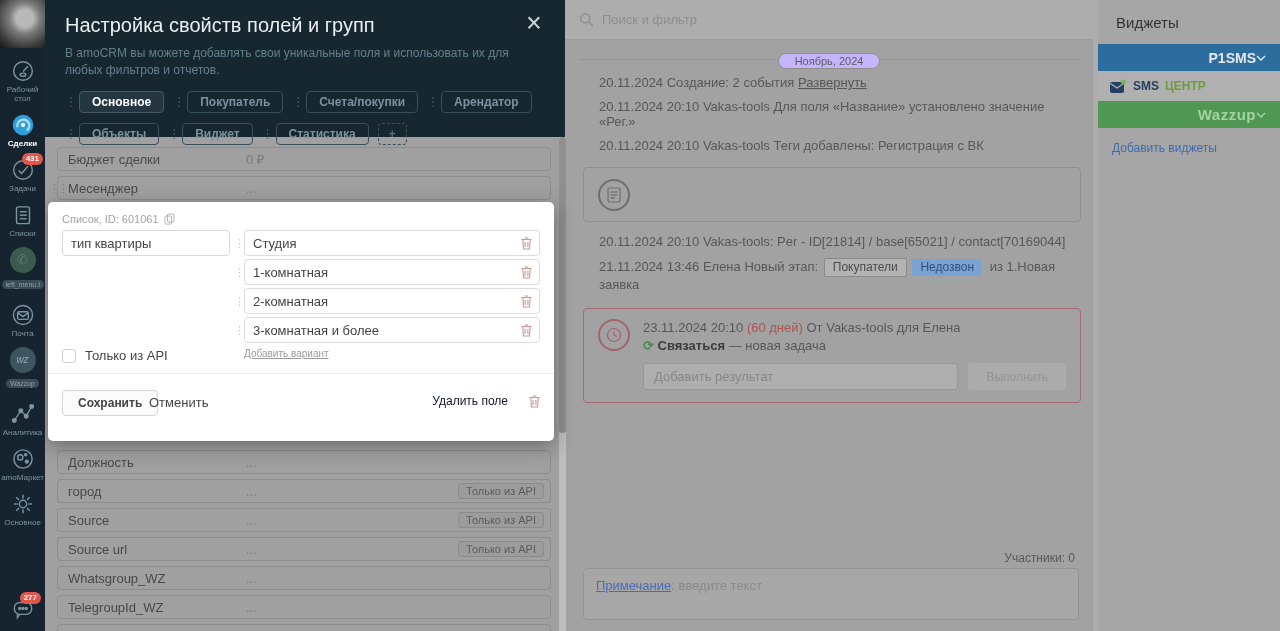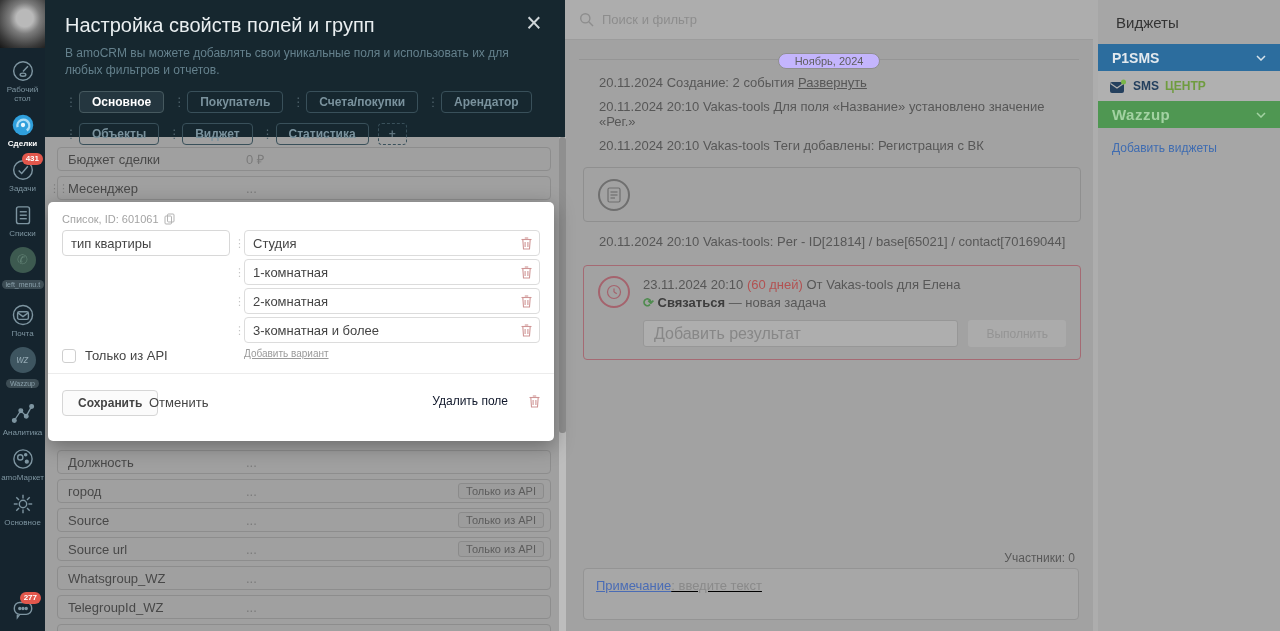--- a/index.html
+++ b/index.html
@@ -112,36 +112,36 @@
       font-size:12px; line-height:17px; margin-right:4px; }
   .task-card { position:relative; margin:16px 0 0 4px; width:498px; border:1px solid #a56a73;
       border-radius:4px; padding:10px 14px 12px 14px; display:flex; gap:13px; }
   .task-ic { border-color:#a5636d; }
   .task-body { flex:1; font-size:13px; color:#575757; line-height:18px; }
   .overdue { color:#b25252; }
   .task-action { font-weight:bold; color:#3d3d3d; }
   .refresh-ic { color:#4e8b4e; font-weight:bold; }
   .task-input-row { display:flex; margin-top:8px; gap:10px; }
   .task-input { flex:1; height:27px; background:#aeaeae; border:1px solid #979797; border-radius:3px;
-      font-size:16px; color:#5c5c5c; padding:0 10px; outline:none; font-family:"Liberation Sans", sans-serif; }
+      font-size:13px; color:#5c5c5c; padding:0 10px; outline:none; font-family:"Liberation Sans", sans-serif; }
   .task-input::placeholder { color:#878787; }
   .btn-done { height:27px; padding:0 18px; background:#ababab; border:none; border-radius:3px;
       font-size:12px; color:#949494; cursor:pointer; font-family:"Liberation Sans", sans-serif; }
   .participants { position:absolute; right:18px; top:551px; font-size:12px; color:#585858; }
   .note-box { position:absolute; left:18px; top:568px; width:496px; height:52px; border:1px solid #949494;
-      border-radius:4px; background:#a7a7a7; padding:9px 12px; font-size:13px; cursor:text;text-decoration:underline; }
+      border-radius:4px; background:#a7a7a7; padding:9px 12px; font-size:13px; cursor:text; }
   .note-link { color:#4a6cb5; text-decoration:underline; cursor:pointer; }
   .note-ph { color:#8a8a8a; }
 
   .right-gap { position:absolute; left:1093px; top:0; width:5px; height:631px; background:#adadad; }
 
   
   .widgets { position:absolute; left:1098px; top:0; width:182px; height:631px; background:#a6a6a6; }
   .w-head { padding:14px 18px 13px 18px; font-size:15px; color:#343434; }
-  .w-bar { height:27px; display:flex; align-items:center; justify-content:space-between;
+  .w-bar { height:27px; display:flex; align-items:center; justify-content:flex-end;
       padding:0 14px; cursor:pointer; }
   .w-p1sms { background:#2c6d9e; color:#e3e9ee; font-size:14px; font-weight:bold; }
   .w-smsc { height:30px; background:#b0b0b0; display:flex; align-items:center; gap:6px; padding:0 12px;
       cursor:pointer; }
   .smsc-t1 { color:#24405e; font-weight:bold; font-size:12px; }
   .smsc-t2 { color:#6f9c3f; font-weight:bold; font-size:12px; }
   .w-wazzup { background:#4f9752; color:#a3d2a2; font-size:15px; font-weight:bold; letter-spacing:.5px; }
   .w-add { padding:13px 14px; font-size:12px; color:#3f6cb1; cursor:pointer; }
 </style>
 </head>
@@ -463,20 +463,28 @@
             <line x1="3.5" y1="5" x2="10.5" y2="5"></line>
               <line x1="3.5" y1="8" x2="10.5" y2="8"></line>
               <line x1="3.5" y1="11" x2="8" y2="11"></line>
           </svg>
         </div>
       </div>
 
       <div class="ev">
         <span>20.11.2024 20:10</span>
         <span>Vakas-tools: Per - ID[21814] / base[65021] / contact[70169044]</span>
+      </div>
+      <div class="ev">
+        <span>21.11.2024 13:46</span>
+        <span>Елена</span>
+        <span>Новый этап:</span>
+        <span class="tag-plain">Покупатели</span>
+        <span class="tag-blue">Недозвон</span>
+        <span>из 1.Новая заявка</span>
       </div>
 
       <div class="task-card">
         <div class="circ-ic task-ic">
           <svg width="16" height="16" viewBox="0 0 16 16" fill="none" stroke="#a5636d" stroke-width="1.2">
             <circle cx="8" cy="8" r="6.5"></circle>
               <line x1="8" y1="4.5" x2="8" y2="8"></line>
               <line x1="8" y1="8" x2="10.8" y2="9.8"></line>
           </svg>
         </div>

